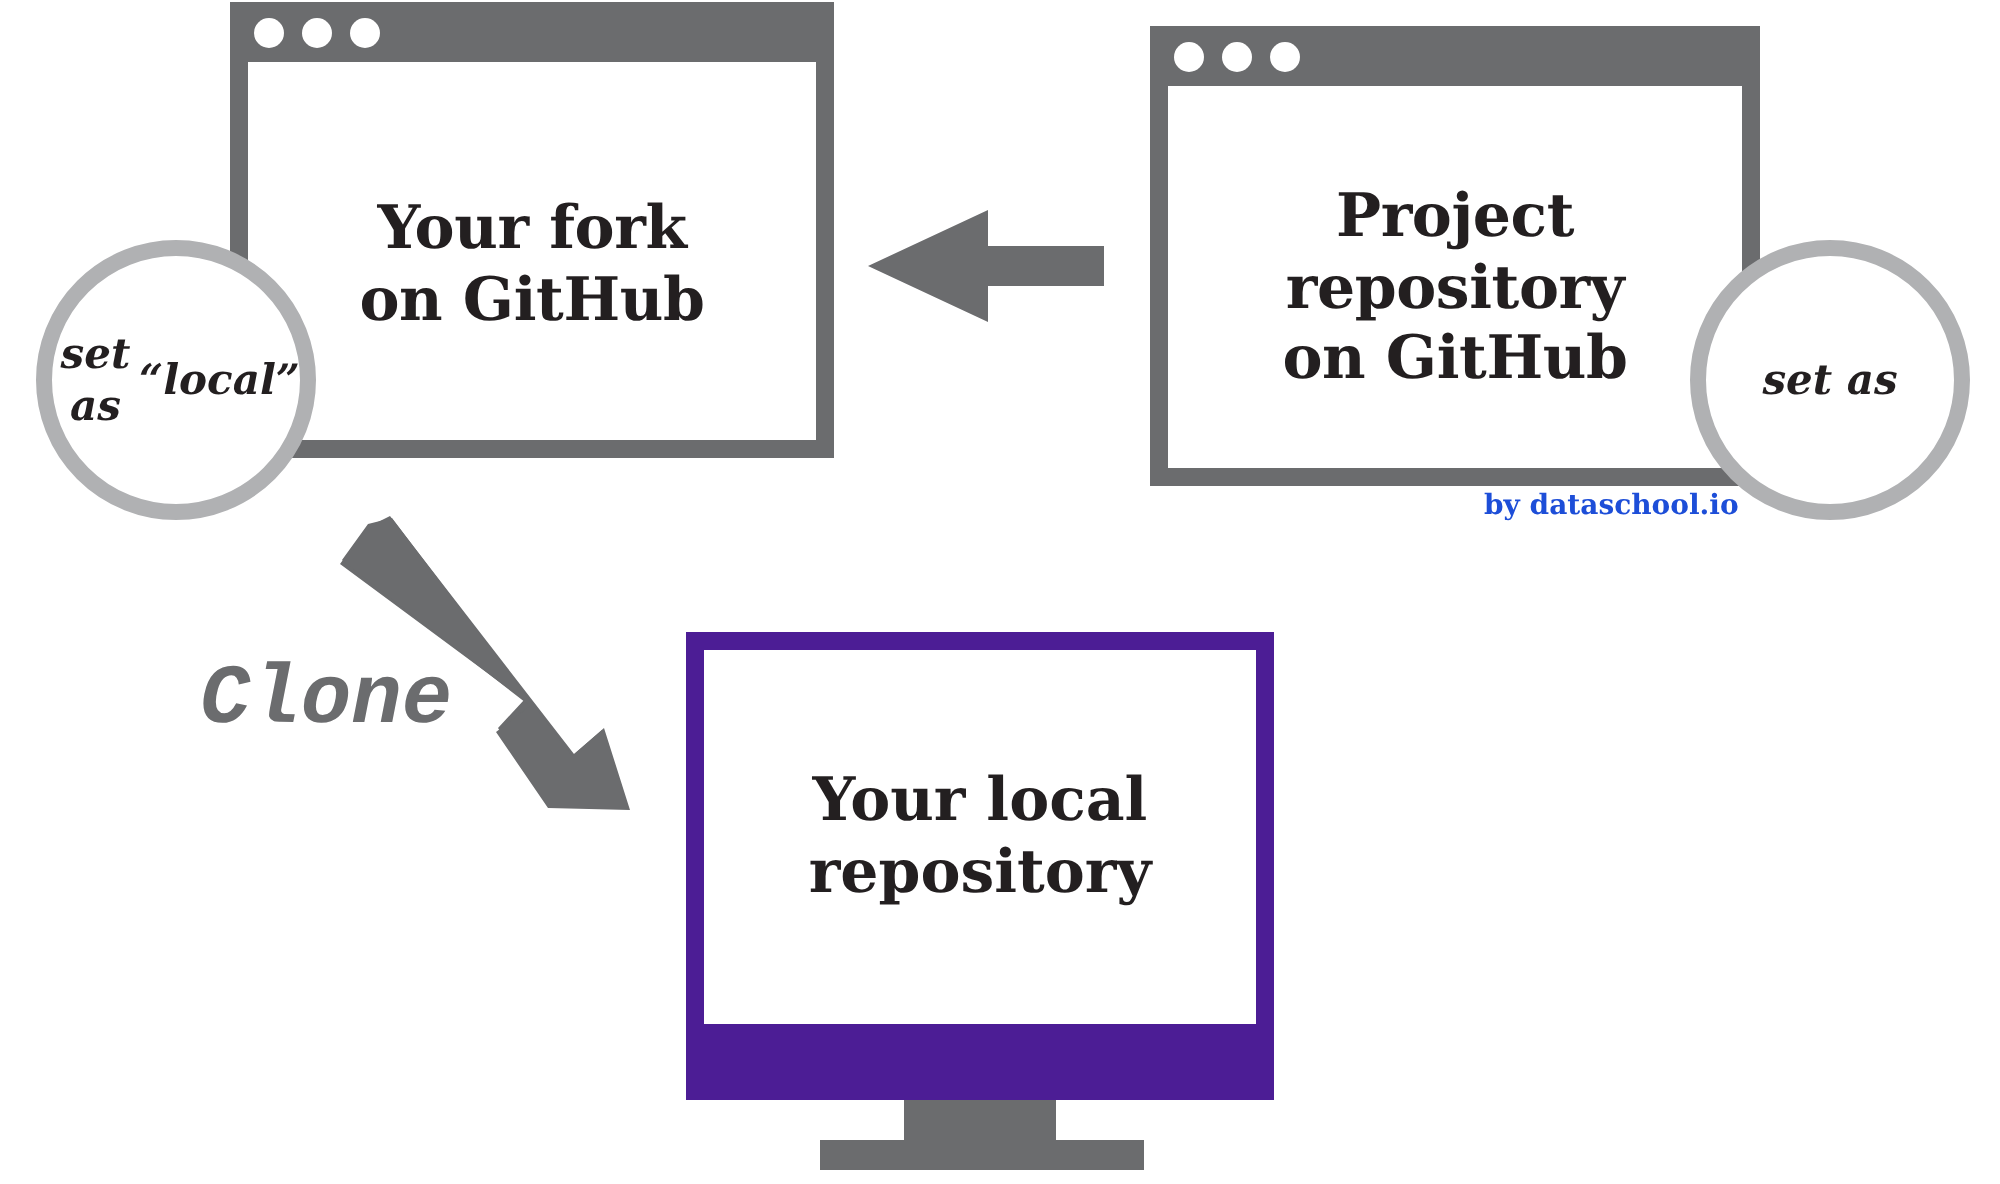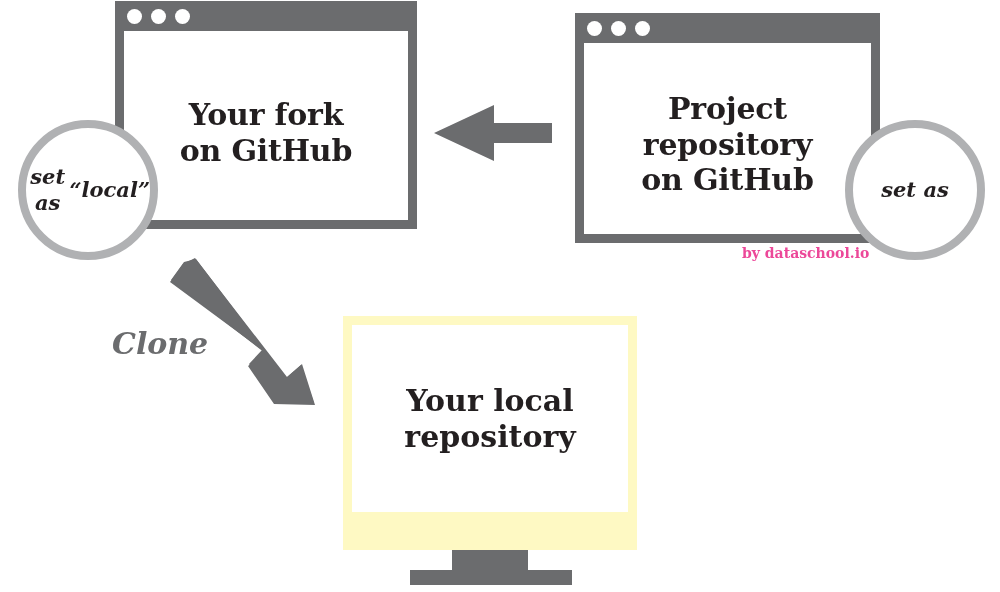--- a/index.html
+++ b/index.html
@@ -124,34 +124,35 @@
     font-family: "DejaVu Serif", serif;
     white-space: nowrap;
   }
   #label-fork {
     left: 451px;
     top: 52px;
     font-size: 35px;
     font-style: italic;
   }
   #label-clone {
-    left: 112px;
+    left: 100px;
     top: 326px;
-    font-size: 30px;
+    font-size: 42px;
     font-style: italic;
+    font-family: Liberation Mono, monospace;
   }
 
   
   #monitor {
     position: absolute;
     left: 343px;
     top: 316px;
     width: 294px;
     height: 234px;
-    background: #fef9c3;
+    background: #4c1d95;
     box-sizing: border-box;
   }
   #monitor .screen {
     position: absolute;
     left: 9px;
     right: 9px;
     top: 9px;
     bottom: 38px;
     background: #ffffff;
     display: flex;
@@ -182,21 +183,21 @@
     width: 162px;
     height: 15px;
     background: #6b6c6e;
   }
 
   
   #attribution {
     position: absolute;
     left: 742px;
     top: 245px;
-    color: #ec4899;
+    color: #1d4ed8;
     font-size: 14px;
     font-weight: 700;
     font-family: "DejaVu Serif", serif;
     white-space: nowrap;
   }
 </style>
 </head>
 <body>
 
 <div id="canvas">

